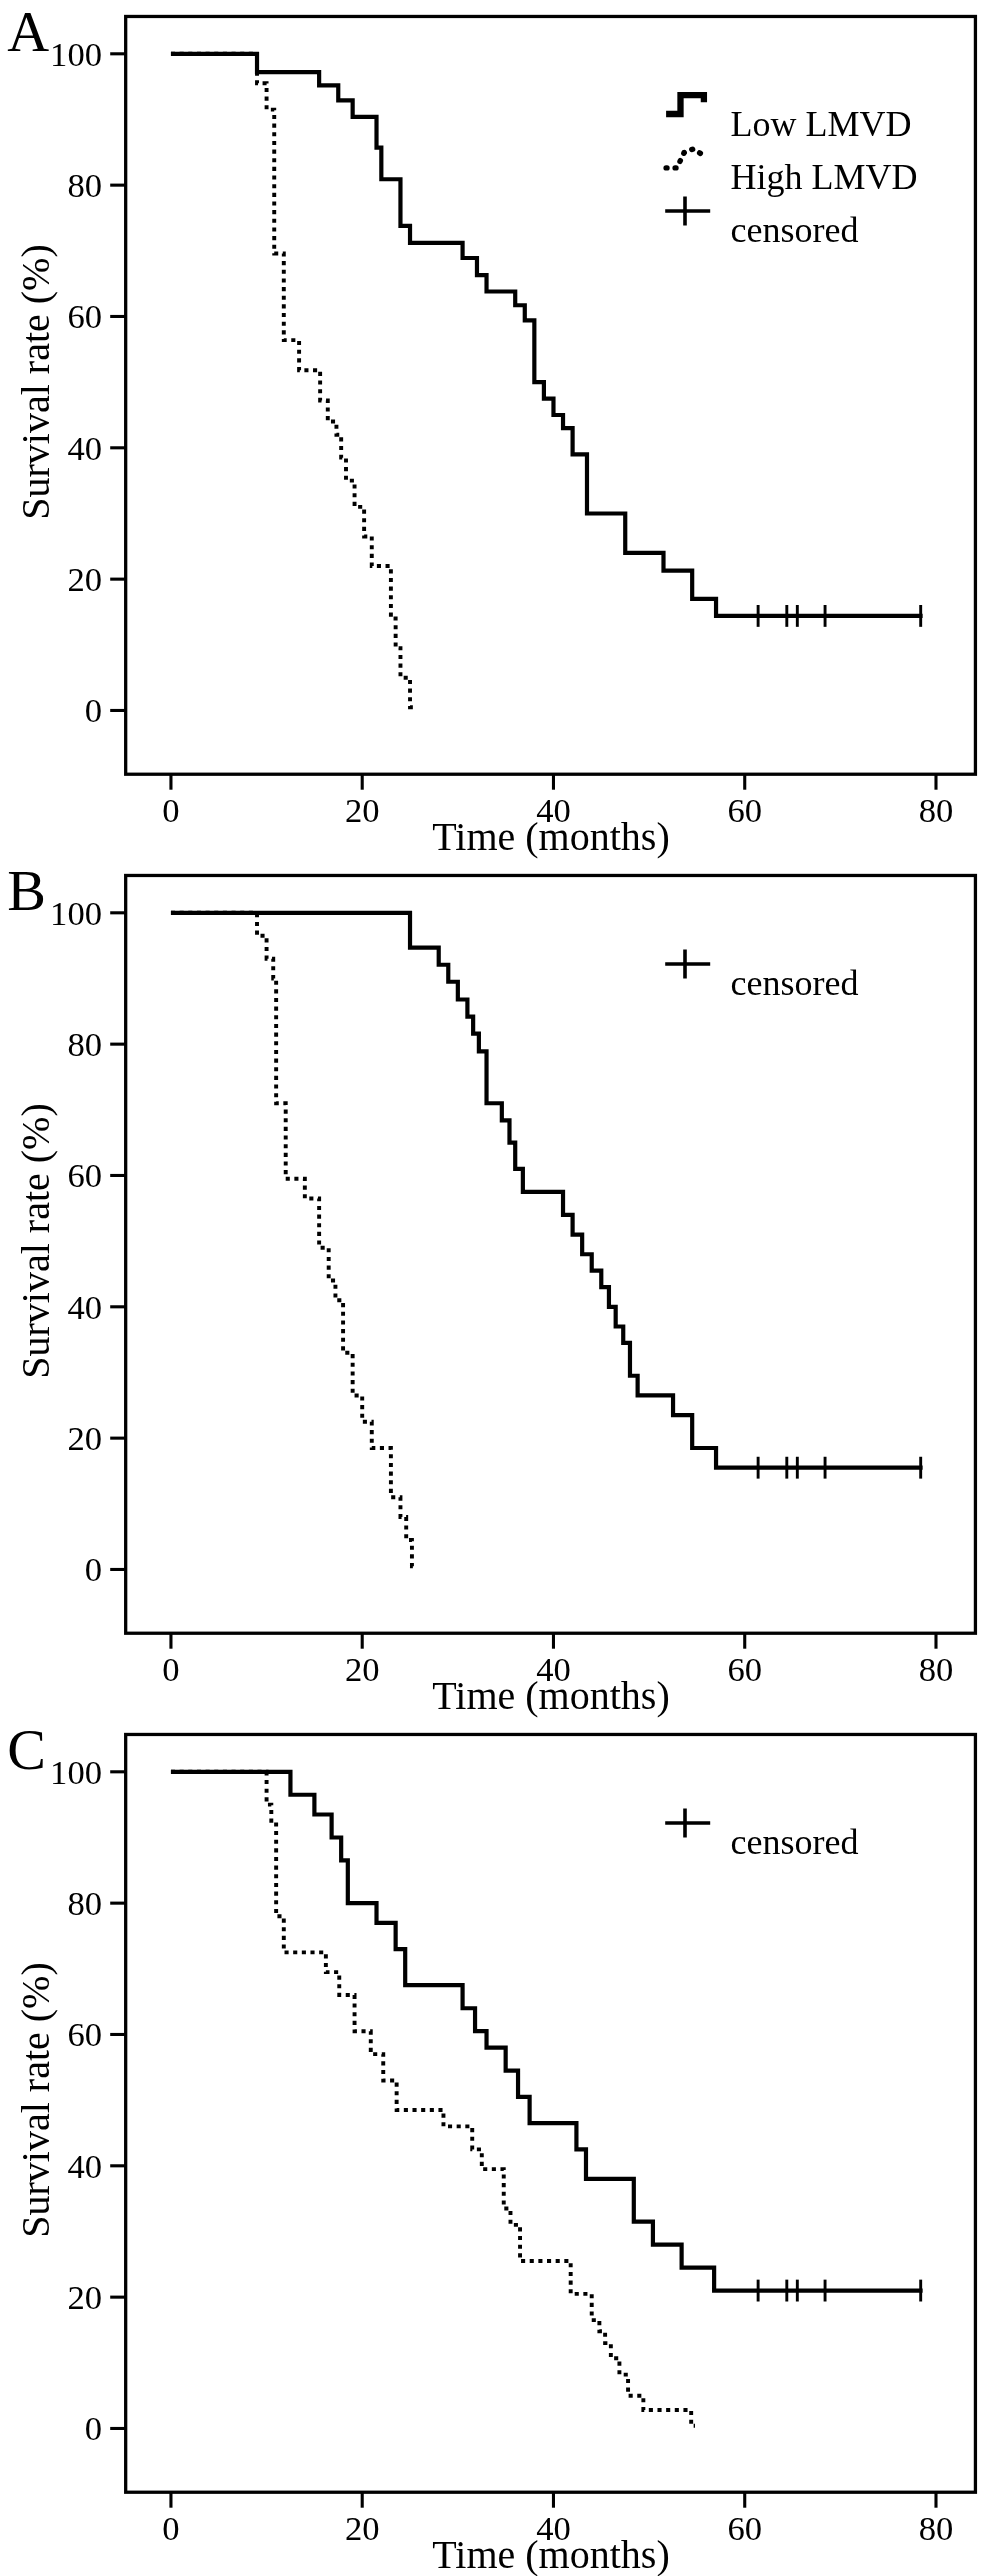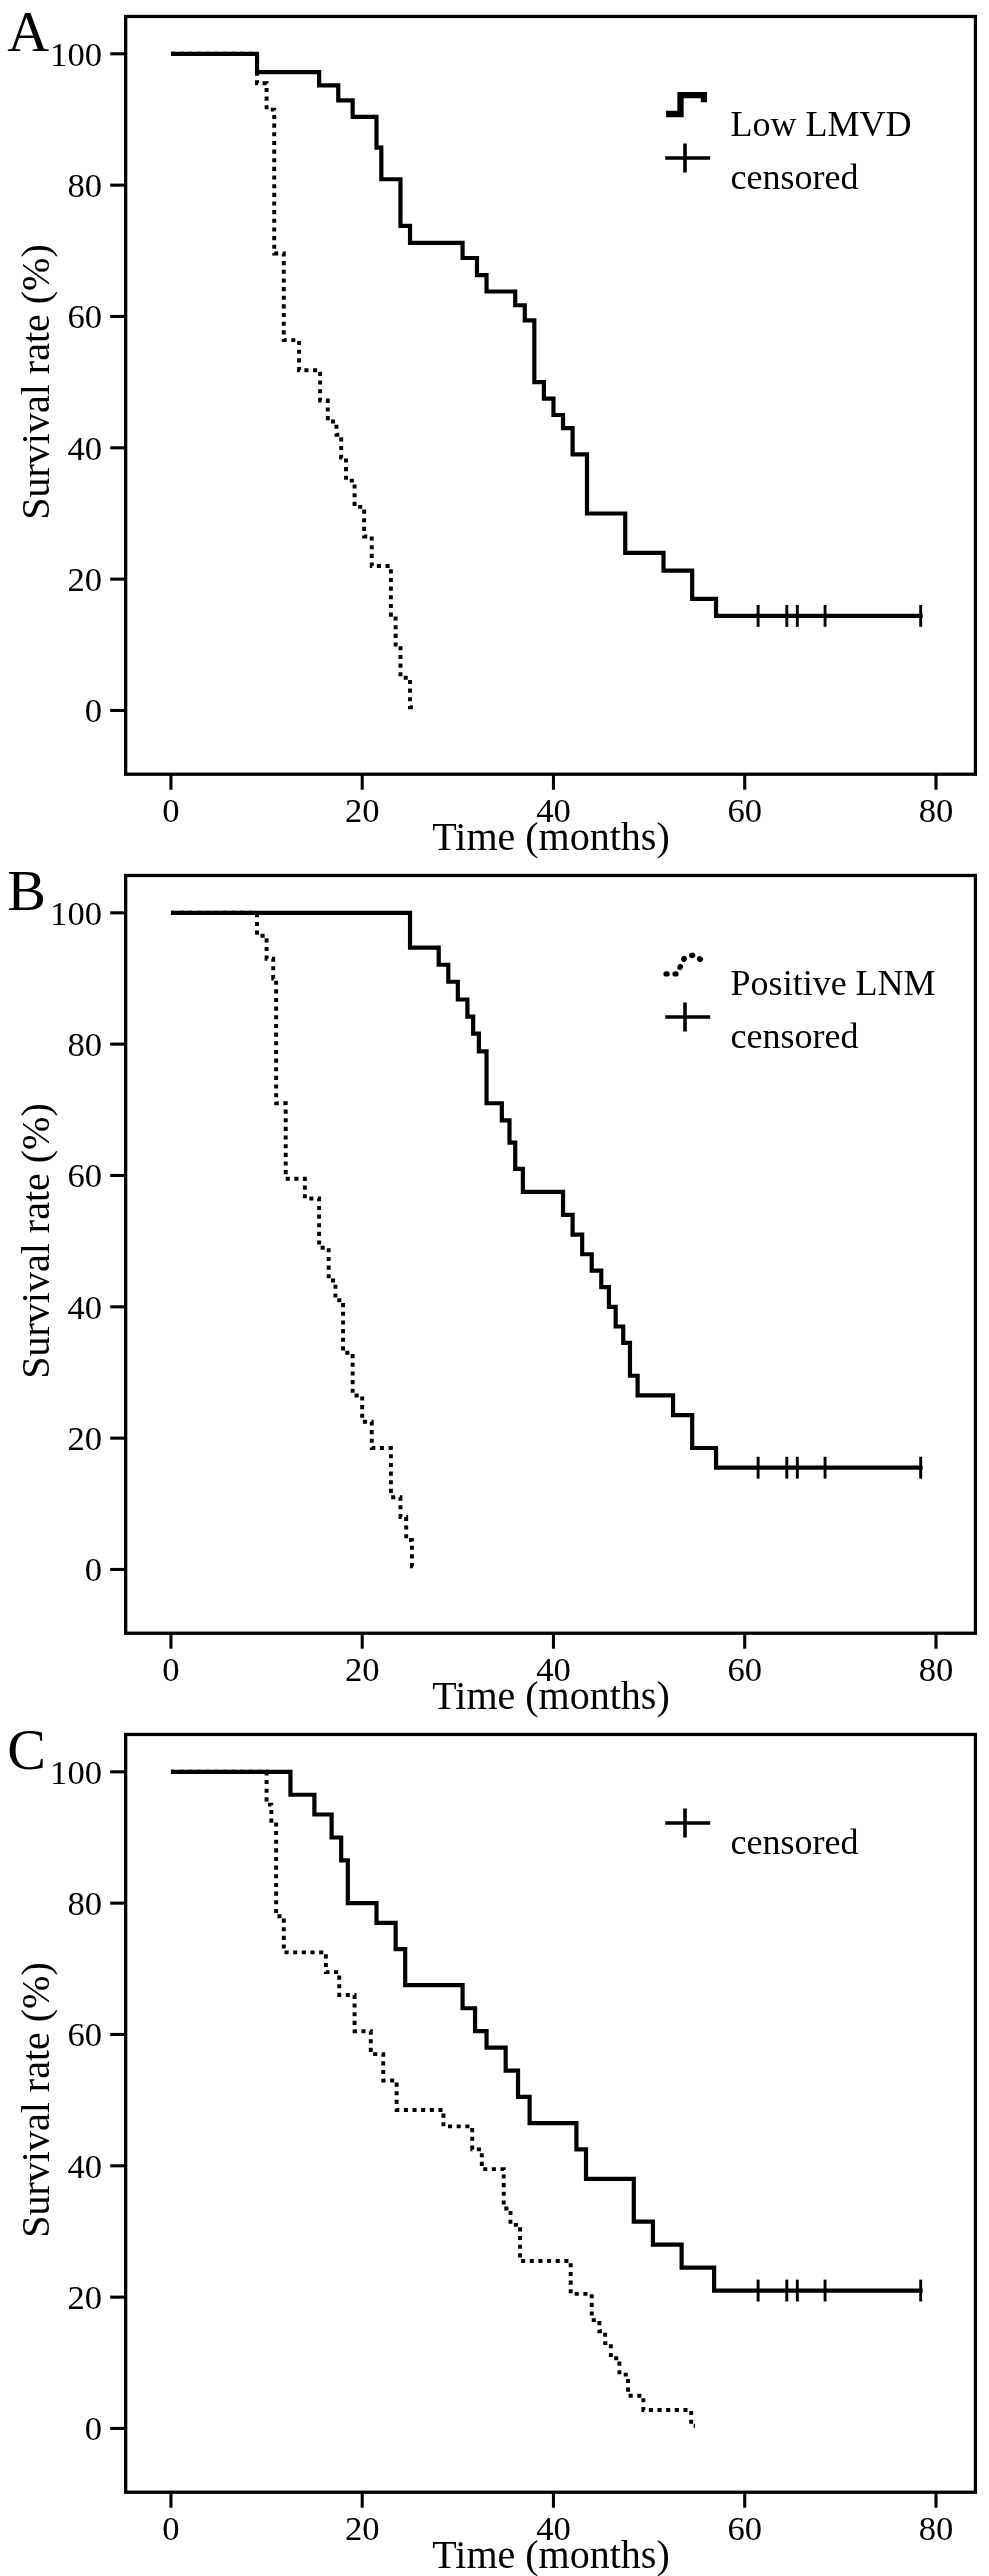--- a/index.html
+++ b/index.html
@@ -69,20 +69,26 @@
   <div class="xlabel">Time (months)</div>
   <div class="legend">
     <div class="legend-row">
       <svg class="legend-icon" viewBox="0 0 58 40">
         <path d="M3 30 H19 V9 H45 V17" fill="none" stroke="#000" stroke-width="7"></path>
       </svg>
       <span class="legend-label">Low LMVD</span>
     </div>
     <div class="legend-row">
       <svg class="legend-icon" viewBox="0 0 58 40">
+        <path d="M3 31 L15 31 L23 14 L33 10 L43 16" fill="none" stroke="#000" stroke-width="6" stroke-dasharray="1 9" stroke-linecap="round"></path>
+      </svg>
+      <span class="legend-label">High LMVD</span>
+    </div>
+    <div class="legend-row">
+      <svg class="legend-icon" viewBox="0 0 58 40">
         <path d="M2 20 H52 M24 4 V36" fill="none" stroke="#000" stroke-width="4"></path>
       </svg>
       <span class="legend-label">censored</span>
     </div>
   </div>
 </section>
 
 <section class="panel">
   <svg class="chart-svg" viewBox="0 0 1087 943" xmlns="http://www.w3.org/2000/svg">
       <rect x="138" y="18" width="933" height="832" fill="none" stroke="#000000" stroke-width="3.6"></rect>
@@ -113,26 +119,20 @@
       <line x1="863.9000000000001" y1="656.245" x2="863.9000000000001" y2="680.245" stroke="#000000" stroke-width="3.2"></line>
       <line x1="875.45" y1="656.245" x2="875.45" y2="680.245" stroke="#000000" stroke-width="3.2"></line>
       <line x1="905.9000000000001" y1="656.245" x2="905.9000000000001" y2="680.245" stroke="#000000" stroke-width="3.2"></line>
       <line x1="1010.9000000000001" y1="656.245" x2="1010.9000000000001" y2="680.245" stroke="#000000" stroke-width="3.2"></line>
       <path d="M 187.7 59.0 H 282.2 V 84.2 H 292.7 V 109.5 H 300.0 V 131.1 H 303.2 V 268.1 H 313.7 V 351.0 H 334.7 V 372.6 H 350.4 V 426.7 H 360.9 V 462.8 H 368.3 V 484.4 H 376.7 V 542.1 H 387.2 V 588.9 H 397.7 V 617.8 H 408.2 V 646.6 H 429.2 V 700.7 H 439.7 V 722.3 H 446.0 V 747.6 H 452.3 V 776.4 H 454.4" fill="none" stroke="#000000" stroke-width="4.3" stroke-linejoin="miter" stroke-dasharray="4.5 5"></path>
     </svg>
   <div class="panel-letter">B</div>
   <div class="ylabel">Survival rate (%)</div>
   <div class="xlabel">Time (months)</div>
   <div class="legend">
-    <div class="legend-row">
-      <svg class="legend-icon" viewBox="0 0 58 40">
-        <path d="M3 31 L15 31 L23 14 L33 10 L43 16" fill="none" stroke="#000" stroke-width="6" stroke-dasharray="1 9" stroke-linecap="round"></path>
-      </svg>
-      <span class="legend-label">Positive LNM</span>
-    </div>
     <div class="legend-row">
       <svg class="legend-icon" viewBox="0 0 58 40">
         <path d="M2 20 H52 M24 4 V36" fill="none" stroke="#000" stroke-width="4"></path>
       </svg>
       <span class="legend-label">censored</span>
     </div>
   </div>
 </section>
 
 <section class="panel">

